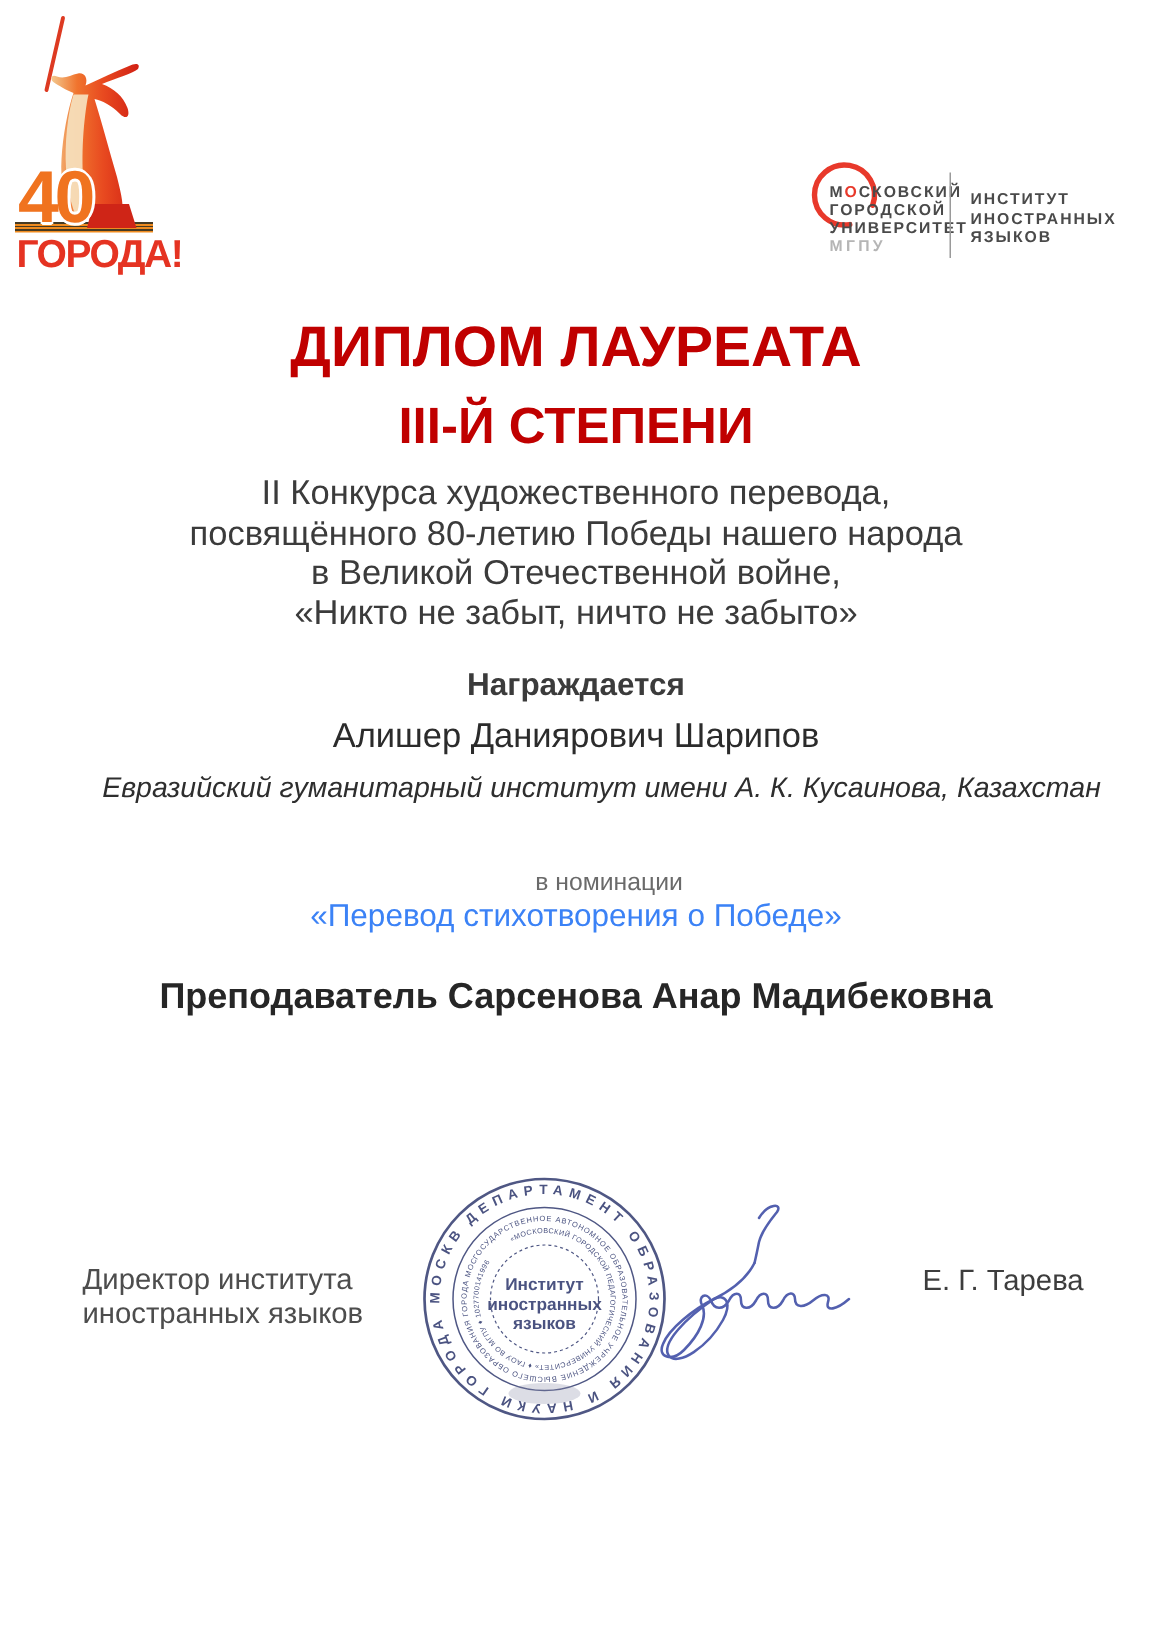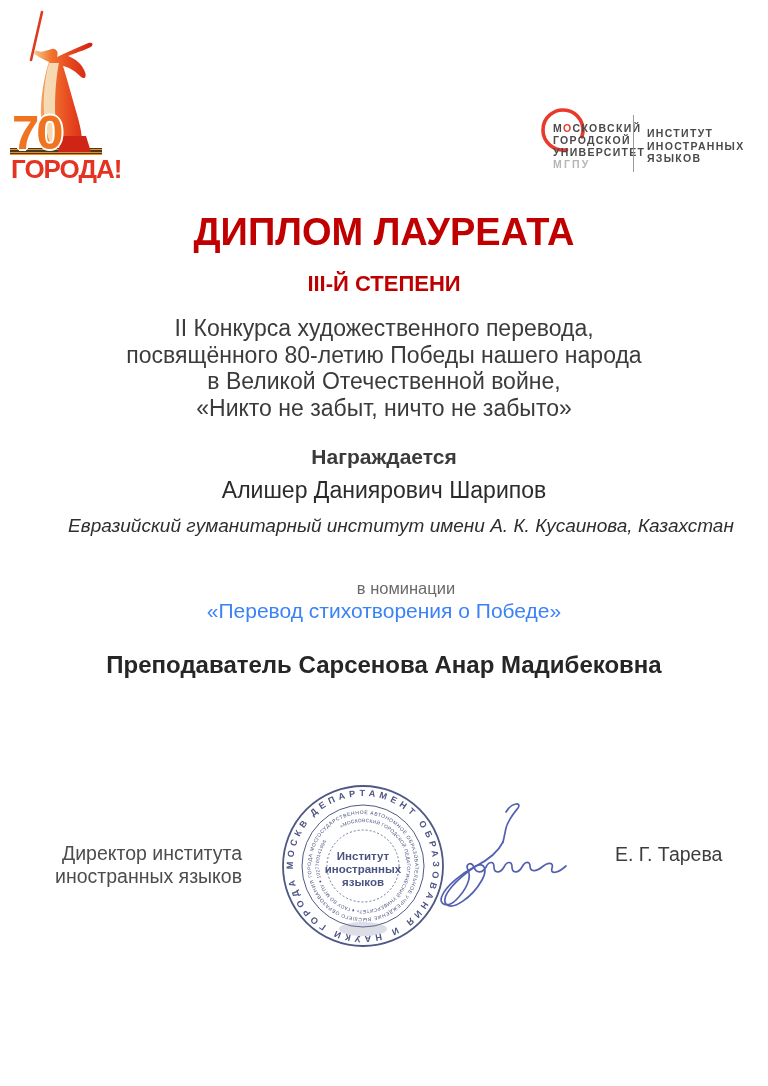--- a/index.html
+++ b/index.html
@@ -30,31 +30,31 @@
   #uni-arc{position:absolute;left:0;top:0;}
   #uni-text{position:absolute;left:13px;top:19px;
     font-size:10.5px;line-height:12px;font-weight:700;letter-spacing:1.3px;color:#4a4a4a;}
   #uni-abbr{font-weight:700;letter-spacing:2.2px;color:#b5b5b5;}
   #uni-divider{position:absolute;left:93px;top:12px;width:1px;height:57px;background:#9a9a9a;}
   #inst-text{position:absolute;left:107px;top:24px;
     font-size:10.5px;line-height:12.5px;font-weight:700;letter-spacing:1.3px;color:#4a4a4a;}
 
   
   #title-main{top:210px;font-size:38px;line-height:44px;font-weight:700;color:#c00000;}
-  #title-degree{top:268px;font-size:22px;line-height:32px;font-weight:700;color:#c00000;}
+  #title-degree{top:268px;font-size:34px;line-height:32px;font-weight:700;color:#c00000;}
   #contest{top:315px;font-size:23px;line-height:26.5px;color:#3b3b3b;}
   #award-label{top:444px;font-size:21px;line-height:26px;color:#3b3b3b;font-weight:bold;}
   #recipient{top:475px;font-size:23px;line-height:30px;font-weight:400;color:#2b2b2b;}
   #institution{top:513px;font-size:19px;line-height:26px;font-style:italic;color:#2e2e2e;padding-left:34px;}
   #nomination-label{top:578px;font-size:16.5px;line-height:20px;color:#6a6a6a;padding-left:44px;}
   #nomination{top:597px;font-size:21px;line-height:28px;color:#3b82f6;}
   #teacher{top:649px;font-size:24px;line-height:32px;font-weight:700;color:#262626;}
 
   
-  #director{left:55px;top:842px;font-size:19.5px;line-height:22.5px;color:#4d4d4d;text-align:right;}
+  #director{left:55px;top:842px;font-size:19.5px;line-height:22.5px;color:#4d4d4d;}
   #stamp{left:277px;top:780px;}
   #signature{left:428px;top:798px;}
   #signer-name{left:615px;top:843px;font-size:19.5px;color:#3d3d3d;}
 </style>
 </head>
 <body>
 
 <div class="abs" id="logo80">
   <svg id="statue-svg" width="88" height="148" viewBox="0 0 88 148">
     <defs>
@@ -84,21 +84,21 @@
       C 27,47 31,44 36,43 Z"></path>
     <path fill="#cf2517" d="M 46,130 L 70,130 L 75,146 L 42,146 Z"></path>
     <path fill="#f5debb" opacity="0.95" d="M 33,57
       C 29,70 27,90 28,106
       C 29,122 32,132 35,139
       L 43,139
       C 39,124 38,100 40,78
       C 41,68 42,61 43,57 Z"></path>
   </svg>
   <div id="ribbon"></div>
-  <div id="num80">70</div>
+  <div id="num80">40</div>
   <div id="pobeda">ГОРОДА!</div>
 </div>
 
 <div class="abs" id="uni-logo">
   <svg id="uni-arc" width="48" height="52" viewBox="0 0 48 52">
     <path d="M 26.5,46.7 A 20,20 0 1 1 41.8,33.8" fill="none" stroke="#e8392b" stroke-width="3.6" stroke-linecap="round"></path>
   </svg>
   <div id="uni-text">
     <div><span>М</span><span style="color:#e8392b">О</span><span>СКОВСКИЙ</span></div>
     <div>ГОРОДСКОЙ</div>

